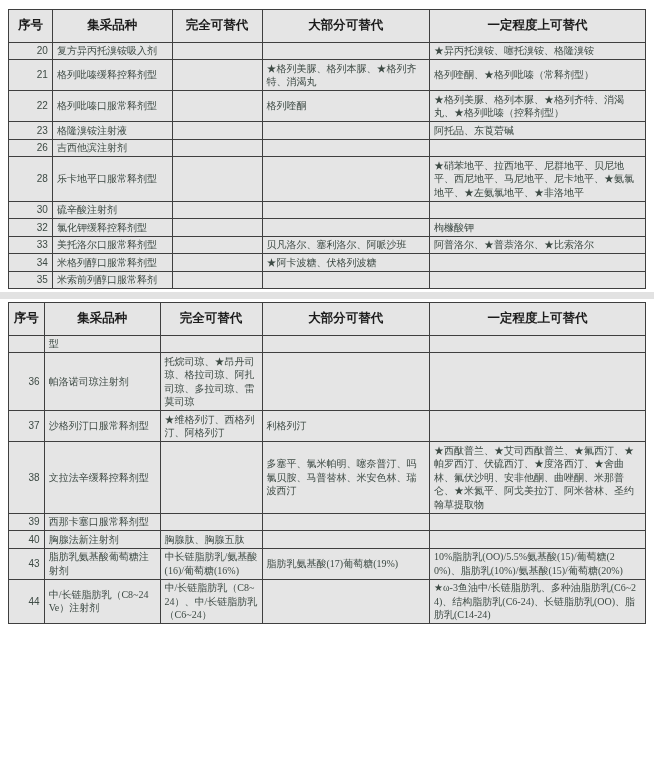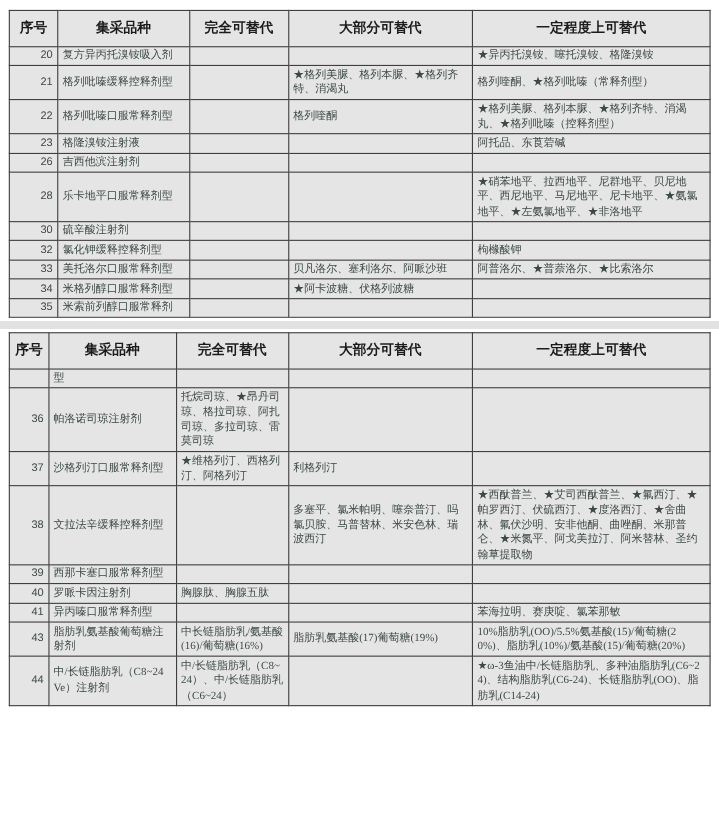--- a/index.html
+++ b/index.html
@@ -207,31 +207,24 @@
         </tr>
         <tr>
           <td class="seq">39</td>
           <td>西那卡塞口服常释剂型</td>
           <td></td>
           <td></td>
           <td></td>
         </tr>
         <tr>
           <td class="seq">40</td>
-          <td>罗哌卡因注射剂</td>
+          <td>胸腺法新注射剂</td>
           <td>胸腺肽、胸腺五肽</td>
           <td></td>
           <td></td>
-        </tr>
-        <tr>
-          <td class="seq">41</td>
-          <td>异丙嗪口服常释剂型</td>
-          <td></td>
-          <td></td>
-          <td>苯海拉明、赛庚啶、氯苯那敏</td>
         </tr>
         <tr>
           <td class="seq">43</td>
           <td>脂肪乳氨基酸葡萄糖注射剂</td>
           <td>中长链脂肪乳/氨基酸(16)/葡萄糖(16%)</td>
           <td>脂肪乳氨基酸(17)葡萄糖(19%)</td>
           <td>10%脂肪乳(OO)/5.5%氨基酸(15)/葡萄糖(20%)、脂肪乳(10%)/氨基酸(15)/葡萄糖(20%)</td>
         </tr>
         <tr>
           <td class="seq">44</td>

